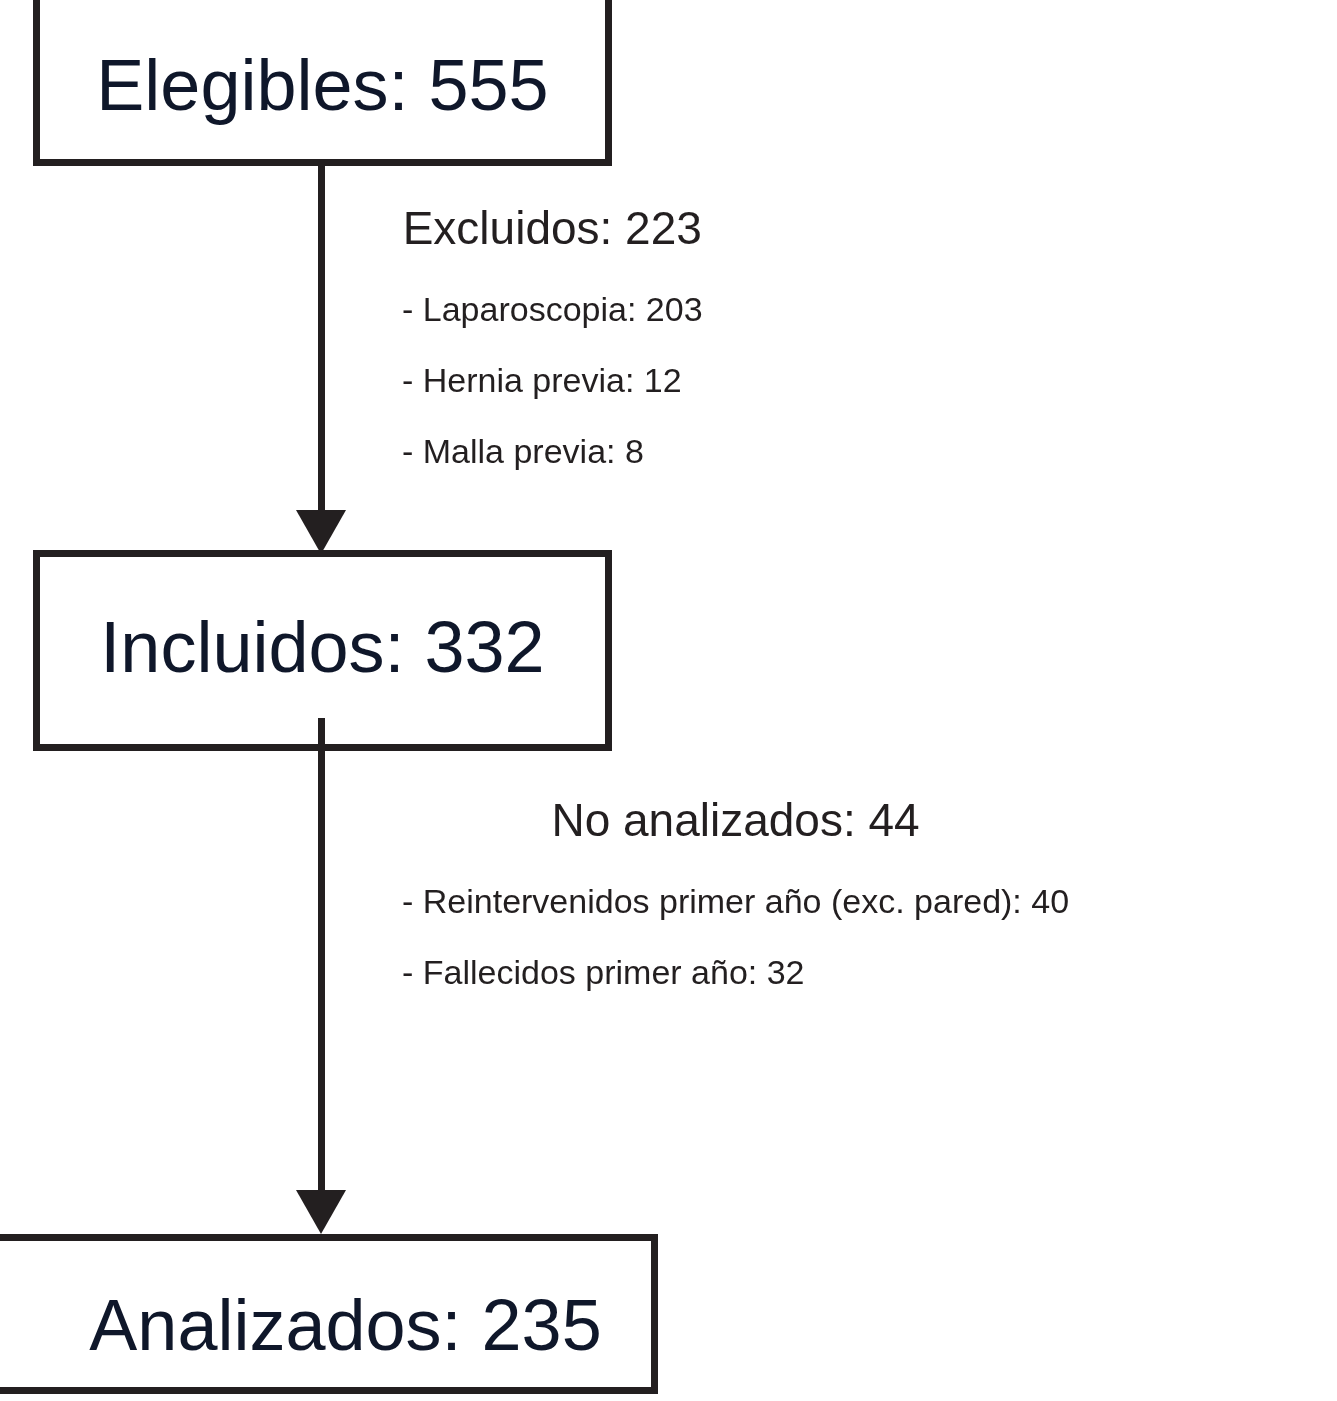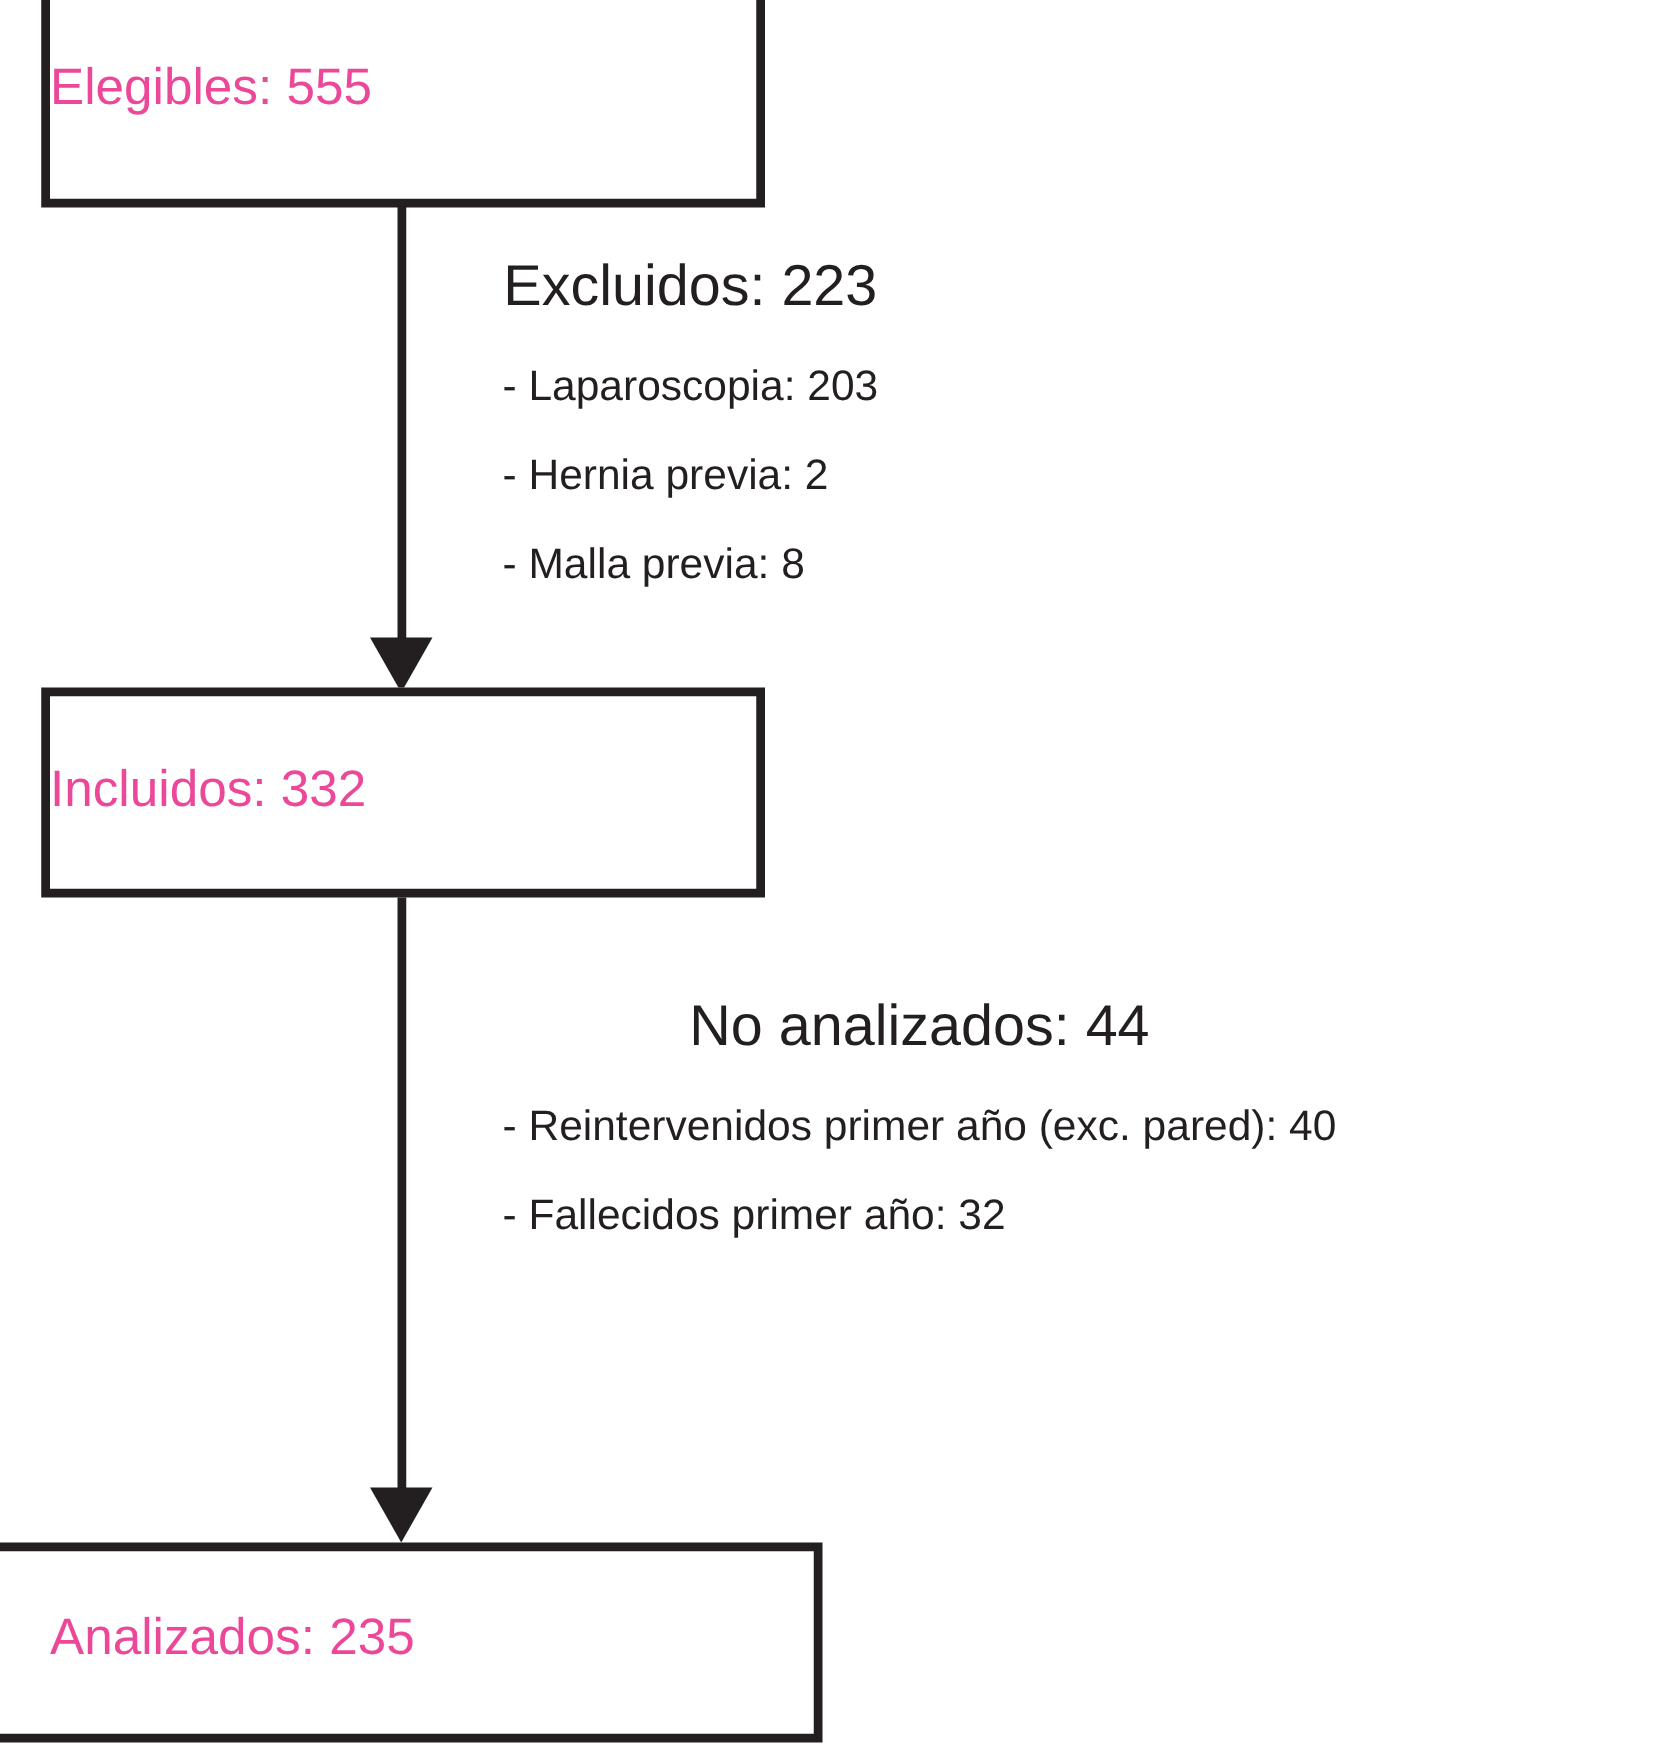--- a/index.html
+++ b/index.html
@@ -23,44 +23,44 @@
     box-sizing: border-box;
     border: 7px solid #231f20;
     background: #ffffff;
     display: flex;
     align-items: center;
   }
   .flow-box .box-label {
     position: absolute;
     left: 0;
     right: 0;
-    text-align: left;
-    font-size: 41px;
+    text-align: center;
+    font-size: 72px;
     line-height: 1;
     letter-spacing: 0px;
     white-space: nowrap;
-    color: #ec4899;
+    color: #0f172a;
   }
 
   #box-eligible {
     left: 33px;
     top: -8px;
     width: 579px;
     height: 174px;
   }
   #box-eligible .box-label {
     top: 50px;
     
   }
 
   #box-included {
     left: 33px;
     top: 550px;
     width: 579px;
-    height: 168px;
+    height: 201px;
   }
   #box-included .box-label {
     top: 54px;
   }
 
   #box-analyzed {
     left: -7px;
     top: 1234px;
     width: 665px;
     height: 160px;
@@ -126,21 +126,21 @@
   <div class="flow-box" id="box-eligible">
     <span class="box-label">Elegibles: 555</span>
   </div>
 
   <div class="connector-line" id="connector-1"></div>
   <div class="arrow-head" id="arrow-head-1"></div>
 
   <div class="annotation" id="annotation-excluded">
     <span class="ann-title">Excluidos: 223</span>
     <span class="ann-item">- Laparoscopia: 203</span>
-    <span class="ann-item">- Hernia previa: 2</span>
+    <span class="ann-item">- Hernia previa: 12</span>
     <span class="ann-item">- Malla previa: 8</span>
   </div>
 
   <div class="flow-box" id="box-included">
     <span class="box-label">Incluidos: 332</span>
   </div>
 
   <div class="connector-line" id="connector-2"></div>
   <div class="arrow-head" id="arrow-head-2"></div>
 

